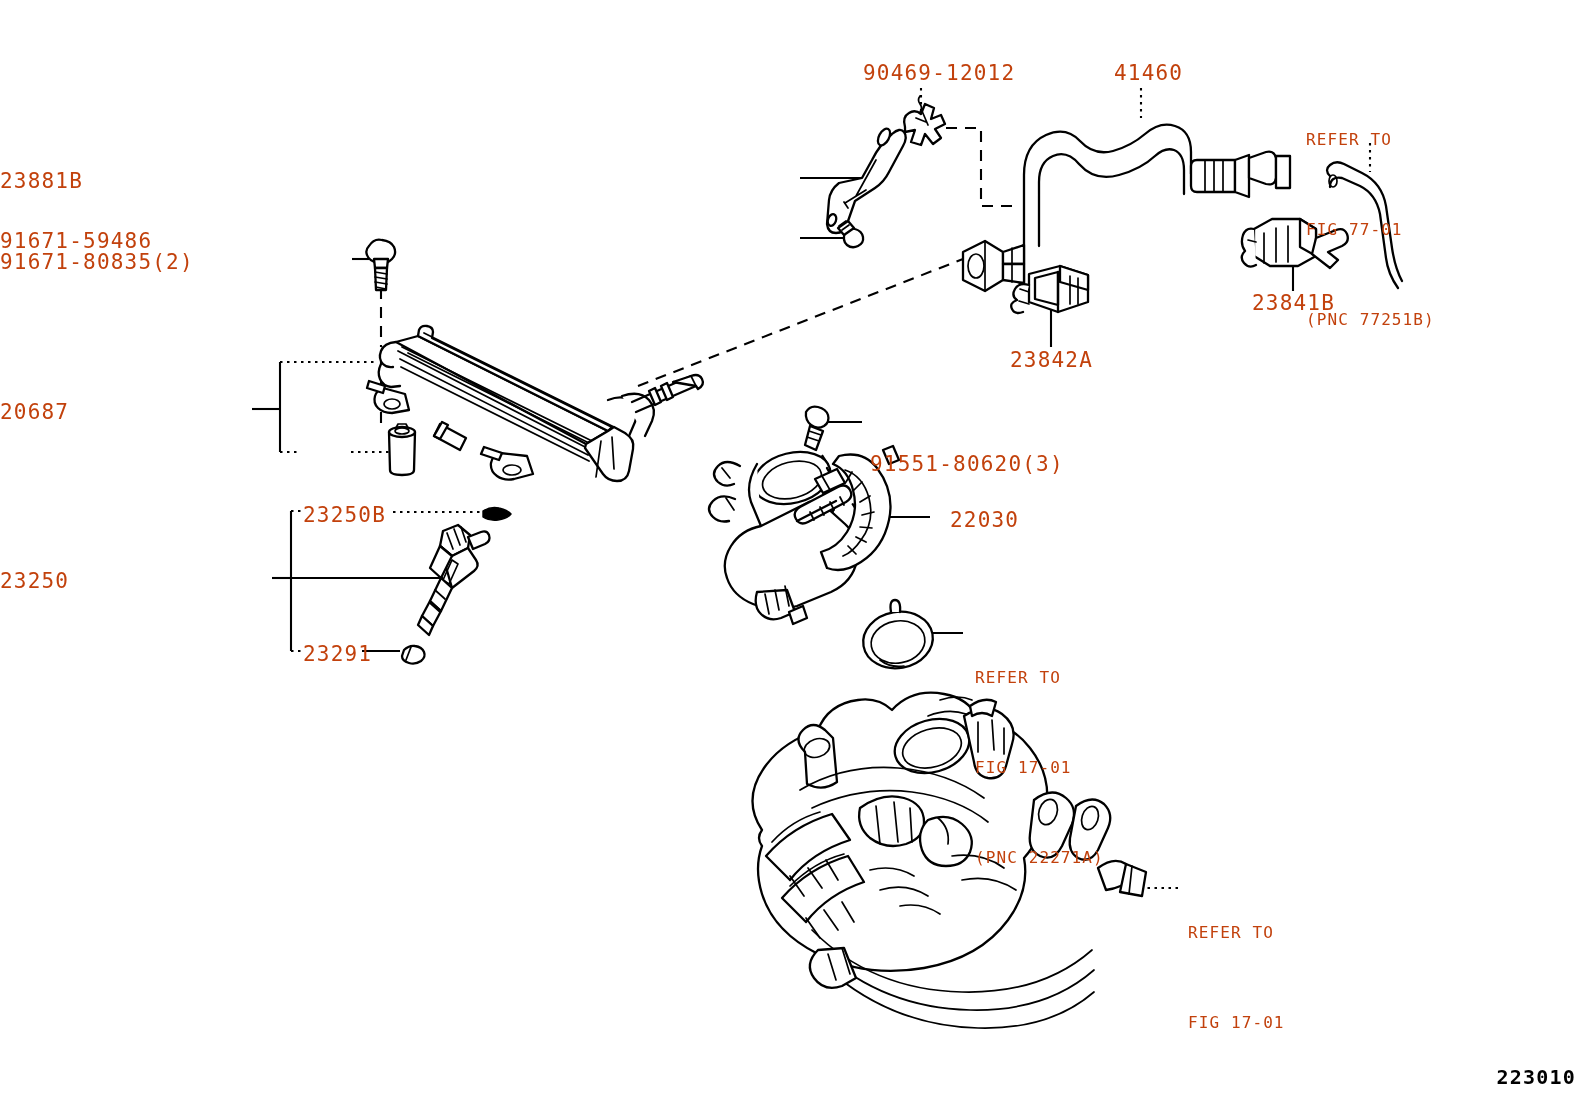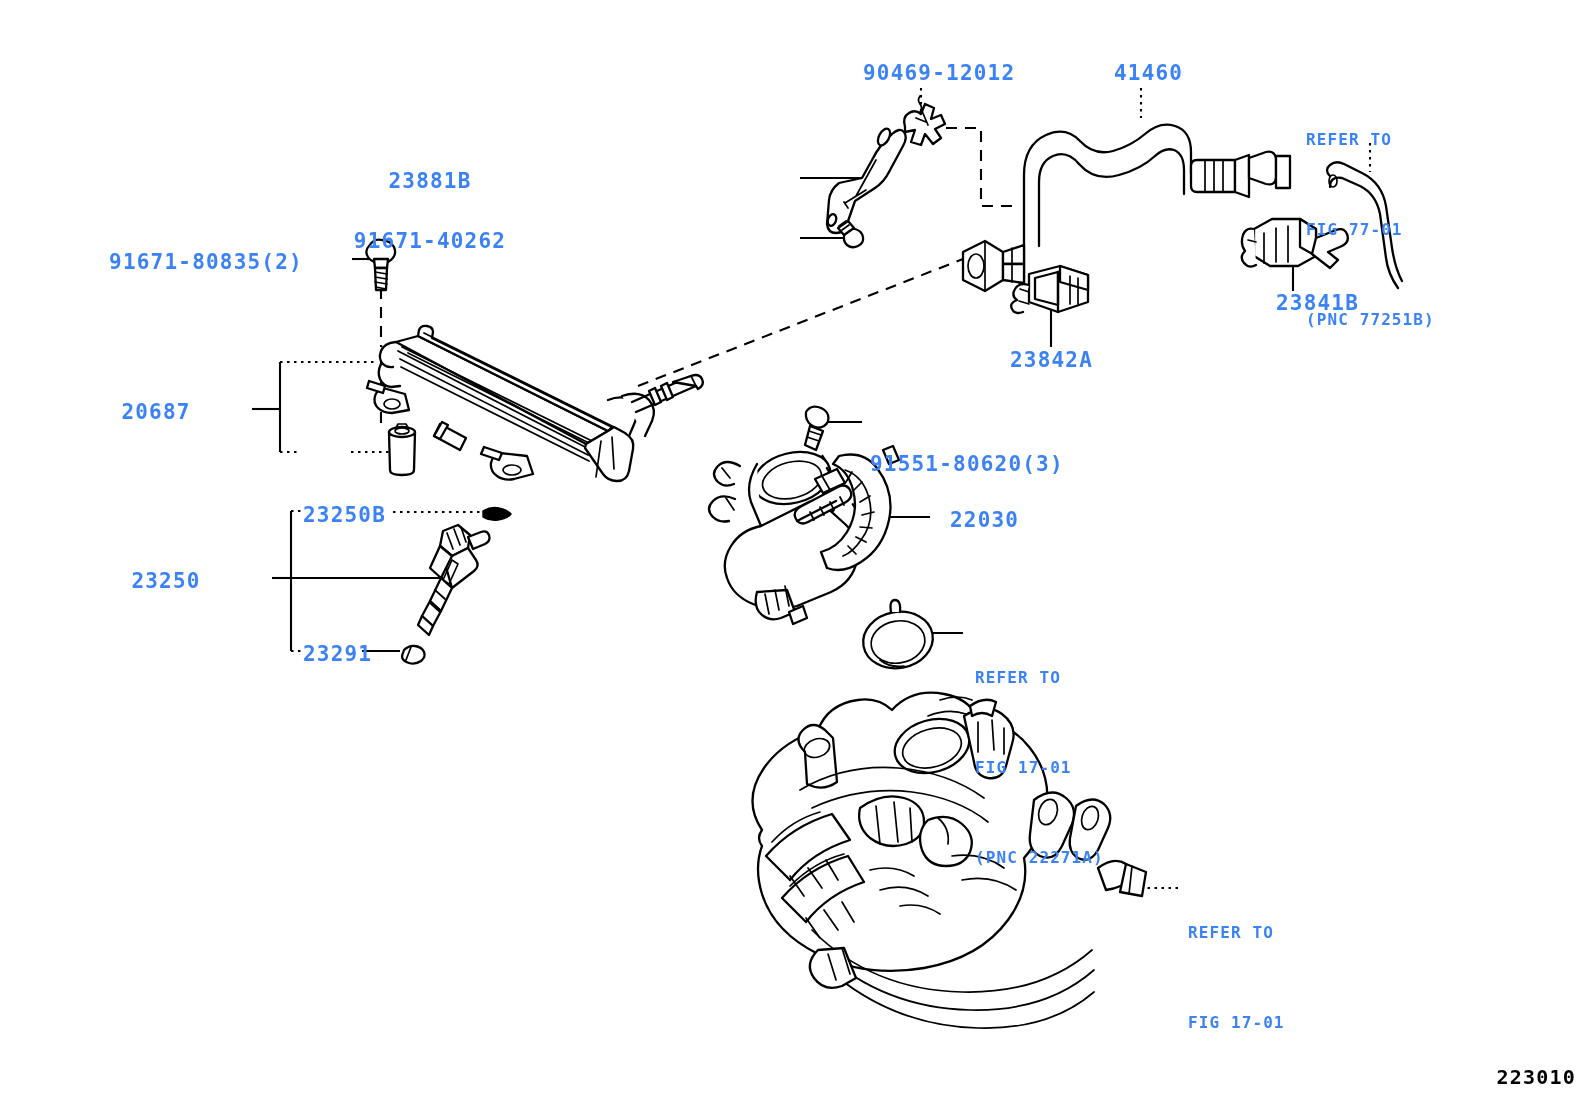--- a/index.html
+++ b/index.html
@@ -7,28 +7,28 @@
   body{
     width:1592px;height:1099px;position:relative;overflow:hidden;
     font-family:"DejaVu Sans Mono","Liberation Mono",monospace;
     color:#000;
   }
   #sheet{position:absolute;inset:0;width:1592px;height:1099px;}
   svg{position:absolute;left:0;top:0;width:1592px;height:1099px;}
   .lbl{
     position:absolute;
     font-family:"DejaVu Sans Mono","Liberation Mono",monospace;
-    font-weight:bold;
+    font-weight:normal;
     font-size:21px;
     letter-spacing:1.2px;
     white-space:pre;
     line-height:31px;
-    color:#3b82f6;
+    color:#c2410c;
   }
-  .lbl.r{text-align:center;padding-left:30px;}
+  .lbl.r{text-align:left;}
   .refblk{font-size:16px;letter-spacing:1.1px;line-height:30px;}
   .figno{
     position:absolute;right:16px;bottom:10px;
     font-size:20px;font-weight:bold;letter-spacing:1.2px;
     font-family:"DejaVu Sans Mono","Liberation Mono",monospace;
     margin-top:44px;
   }
   .ln{stroke:#000;fill:none;}
   .solid{stroke-width:2.1;}
   .dash{stroke-width:2.1;stroke-dasharray:11 8;}
@@ -337,23 +337,23 @@
 </svg>
 
 <div class="lbl r" style="left:0px;top:247px;width:352px;">91671-80835(2)</div>
 <div class="lbl r" style="left:0px;top:397px;width:252px;">20687</div>
 <div class="lbl" style="left:303px;top:500px;">23250B</div>
 <div class="lbl r" style="left:0px;top:566px;width:272px;">23250</div>
 <div class="lbl" style="left:303px;top:639px;">23291</div>
 
 <div class="lbl" style="left:863px;top:58px;">90469-12012</div>
 <div class="lbl r" style="left:0px;top:166px;width:800px;">23881B</div>
-<div class="lbl r" style="left:0px;top:226px;width:800px;">91671-40262</div>
+<div class="lbl r" style="left:0px;top:226px;width:800px;">91671-59486</div>
 <div class="lbl" style="left:1114px;top:58px;">41460</div>
-<div class="lbl" style="left:1252px;top:288px;margin-left:24px;">23841B</div>
+<div class="lbl" style="left:1252px;top:288px;">23841B</div>
 <div class="lbl" style="left:1010px;top:345px;">23842A</div>
 
 <div class="lbl" style="left:870px;top:410px;margin-top:39px;">91551-80620(3)</div>
 <div class="lbl" style="left:950px;top:505px;">22030</div>
 
 <div class="lbl refblk" style="left:1306px;top:65px;">
   <div>REFER TO</div>
   <div>FIG 77-01</div>
   <div>(PNC 77251B)</div>
 </div>

